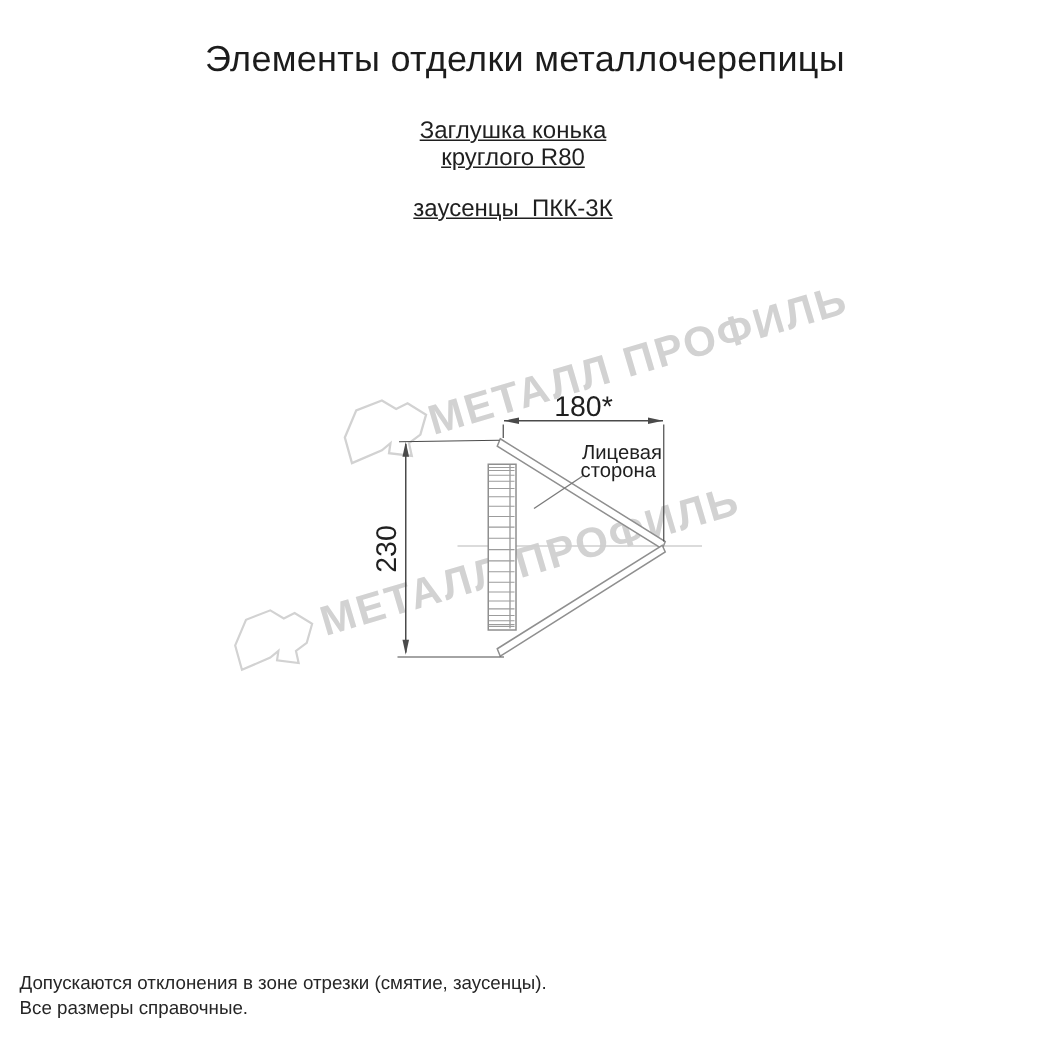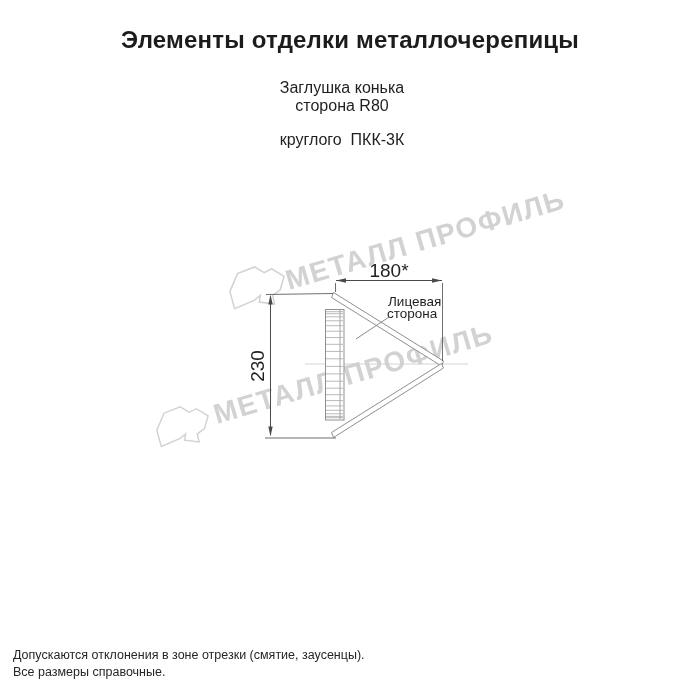--- a/index.html
+++ b/index.html
@@ -2,25 +2,25 @@
 <html><head>
 <meta charset="utf-8">
 <style>
   html,body{margin:0;padding:0;background:#fff;}
   .page{
     position:relative;width:700px;height:700px;background:#ffffff;
     font-family:"Liberation Sans",sans-serif;overflow:hidden;
   }
   .page-title{
     position:absolute;top:26px;left:0;width:700px;text-align:center;
-    font-size:24px;font-weight:700;color:#1c1c1c;letter-spacing:0.2px;
+    font-size:24px;font-weight:400;color:#1c1c1c;letter-spacing:0.2px;
   }
   .subtitle{
     position:absolute;top:79px;left:0;width:684px;text-align:center;
-    font-size:16px;color:#1f1f1f;line-height:18px;
+    font-size:16px;color:#1f1f1f;line-height:18px;text-decoration:underline;
   }
   .subtitle .variant{display:block;margin-top:16px;white-space:pre;}
   .diagram-svg{position:absolute;left:0;top:0;}
   .footer{
     position:absolute;left:13px;top:647px;
     font-size:12.5px;color:#262626;line-height:17px;
   }
   .wm-text{
     font-family:"Liberation Sans",sans-serif;font-weight:700;
     font-size:28px;letter-spacing:1.5px;
@@ -30,22 +30,22 @@
 </style>
 </head>
 <body>
 
 <div class="page">
 
   <div class="page-title">Элементы отделки металлочерепицы</div>
 
   <div class="subtitle">
     <span>Заглушка конька</span><br>
-    <span>сторона R80</span>
-    <span class="variant">круглого  ПКК-3К</span>
+    <span>круглого R80</span>
+    <span class="variant">заусенцы  ПКК-3К</span>
   </div>
 
   <svg class="diagram-svg" width="700" height="700" viewBox="0 0 700 700">
     <defs>
       <path id="logo-shape" d="M2,27 L10,8 L28,1 L38,7 L46,3 L59,11 L55,25 L47,31 L49,40 L33,38 L34,31 L28,36 L7,45 Z"></path>
     </defs>
 
     <g>
       <use href="#logo-shape" transform="translate(228,266) scale(0.95)" fill="none" stroke="#d2d2d2" stroke-width="1.6"></use>
       <text class="wm-text" fill="#d2d2d2" transform="translate(289,290) rotate(-16.5)">МЕТАЛЛ ПРОФИЛЬ</text>

